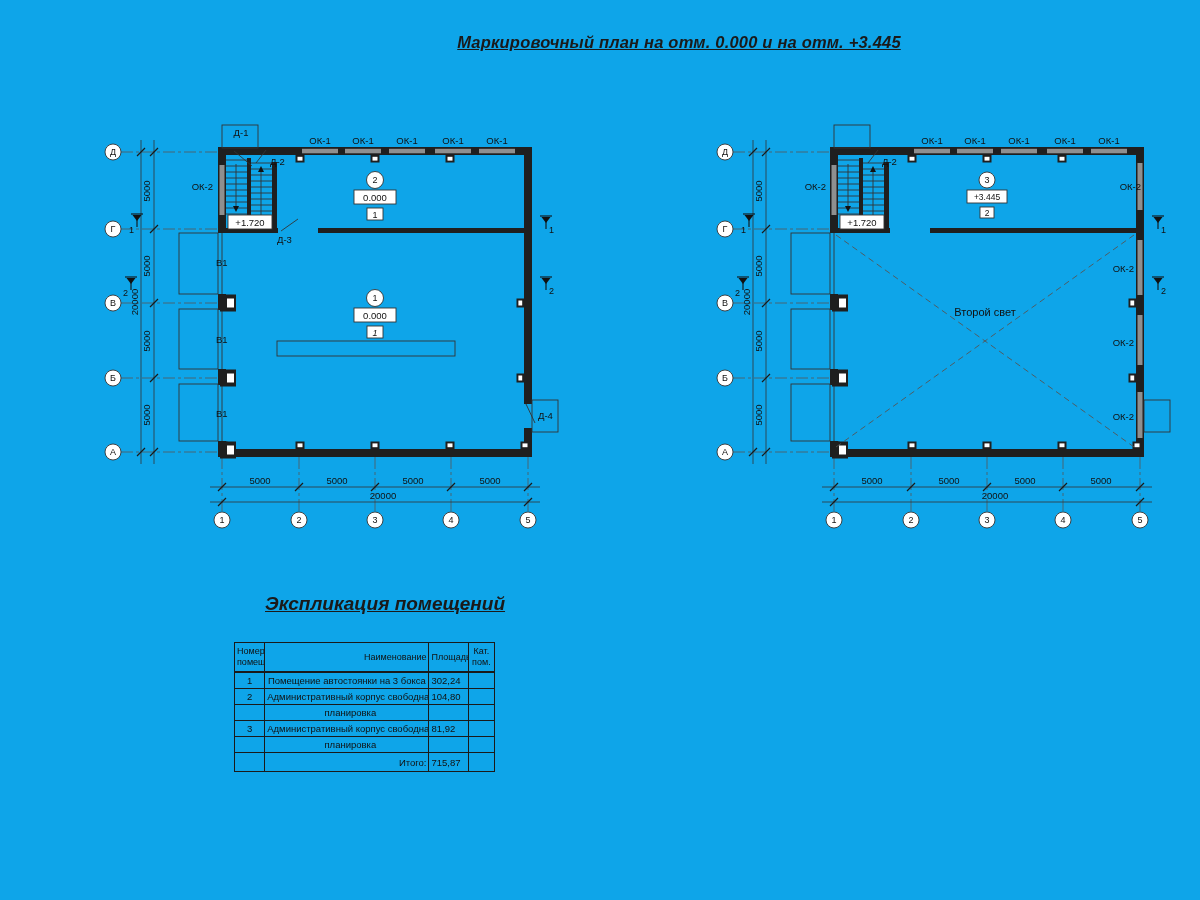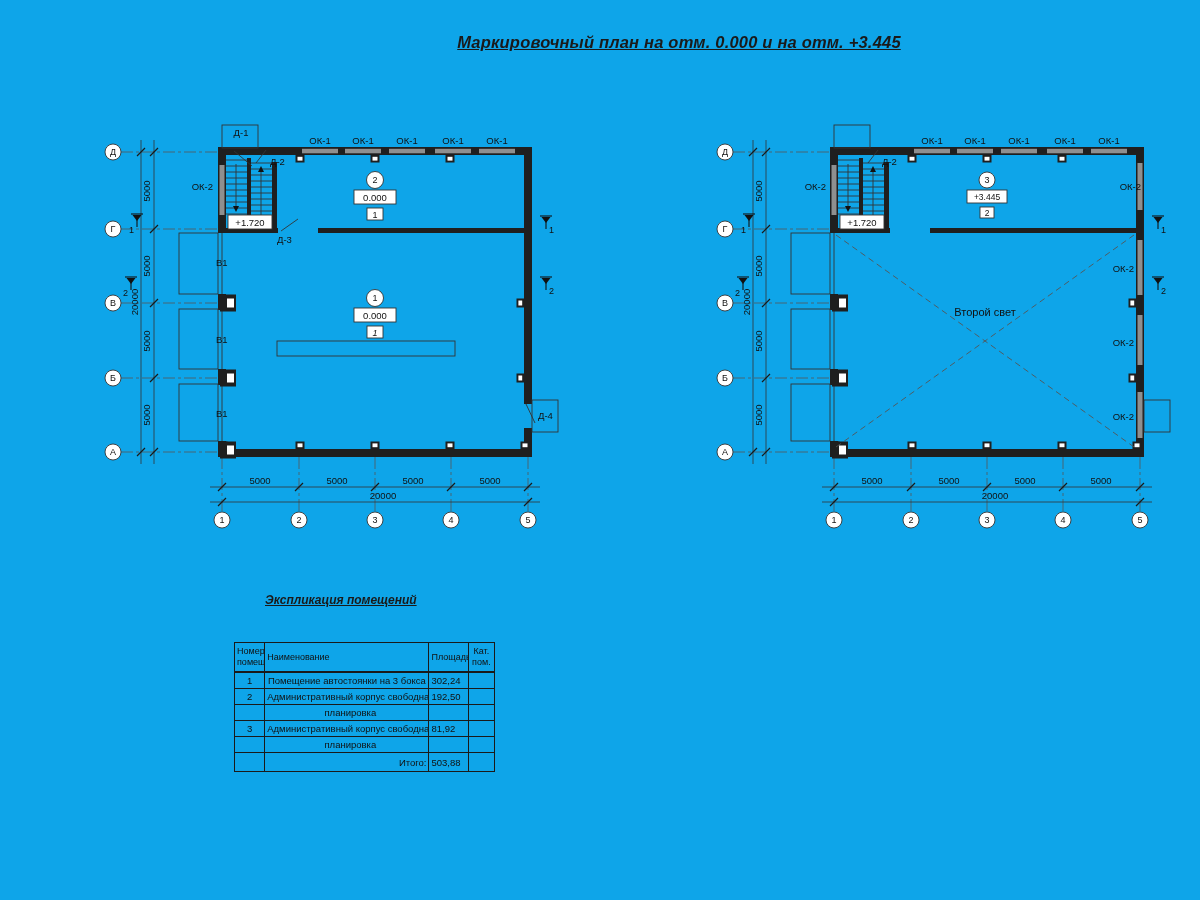--- a/index.html
+++ b/index.html
@@ -1,21 +1,21 @@
 <!DOCTYPE html>
 <html><head>
 <meta charset="utf-8">
 <style>
   html,body{margin:0;padding:0;background:#fff;}
   #sheet{position:relative;width:1200px;height:900px;background:#0ea5e9;overflow:hidden;
          font-family:"Liberation Sans",sans-serif;color:#111;}
   .sheet-title{position:absolute;top:33px;left:419px;width:520px;text-align:center;
     font-size:16.5px;font-style:italic;font-weight:600;color:#1a1a1a;
     text-decoration:underline;letter-spacing:.2px;}
-  .expl-title{position:absolute;top:593px;left:265px;font-size:12px;font-style:italic;
+  .expl-title{position:absolute;top:593px;left:265px;font-size:19px;font-style:italic;
     font-weight:600;color:#1a1a1a;text-decoration:underline;}
   
   svg{position:absolute;left:0;top:0;}
   .w{fill:#1f1f1f;}
   .thin{stroke:#333;stroke-width:0.9;fill:none;}
   .axis{stroke:#555;stroke-width:0.8;stroke-dasharray:12 3 3 3;fill:none;}
   .dim{stroke:#333;stroke-width:0.8;fill:none;}
   .tick{stroke:#1a1a1a;stroke-width:1.2;fill:none;}
   .dash{stroke:#555;stroke-width:0.9;stroke-dasharray:6 4;fill:none;}
   .glass{fill:#8f8f8f;}
@@ -405,34 +405,34 @@
     <table class="ex">
       <colgroup>
           <col style="width:30px">
           <col style="width:163px">
           <col style="width:39px">
           <col style="width:26px">
         </colgroup>
       <tbody>
           <tr>
         <th class="c-num">Номер помещ.</th>
-        <th class="c-name" style="text-align:left">Наименование</th>
+        <th class="c-name" style="text-align:right">Наименование</th>
         <th class="c-area">Площадь</th>
         <th class="c-cat">Кат. пом.</th>
       </tr>
       <tr>
         <td class="c-num">1</td>
         <td class="c-name">Помещение автостоянки на 3 бокса</td>
         <td class="c-area">302,24</td>
         <td class="c-cat"></td>
       </tr>
       <tr>
         <td class="c-num">2</td>
         <td class="c-name">Административный корпус свободная</td>
-        <td class="c-area">192,50</td>
+        <td class="c-area">104,80</td>
         <td class="c-cat"></td>
       </tr>
       <tr>
         <td class="c-num"></td>
         <td class="c-name" style="padding-left:9px">планировка</td>
         <td class="c-area"></td>
         <td class="c-cat"></td>
       </tr>
       <tr>
         <td class="c-num">3</td>
@@ -442,20 +442,20 @@
       </tr>
       <tr>
         <td class="c-num"></td>
         <td class="c-name" style="padding-left:9px">планировка</td>
         <td class="c-area"></td>
         <td class="c-cat"></td>
       </tr>
       <tr>
         <td class="c-num"></td>
         <td class="c-name sum" style="height:16px">Итого:</td>
-        <td class="c-area">503,88</td>
+        <td class="c-area">715,87</td>
         <td class="c-cat"></td>
       </tr>
     </tbody>
       </table>
   </div>
 
 </div>
 
 </body></html>

